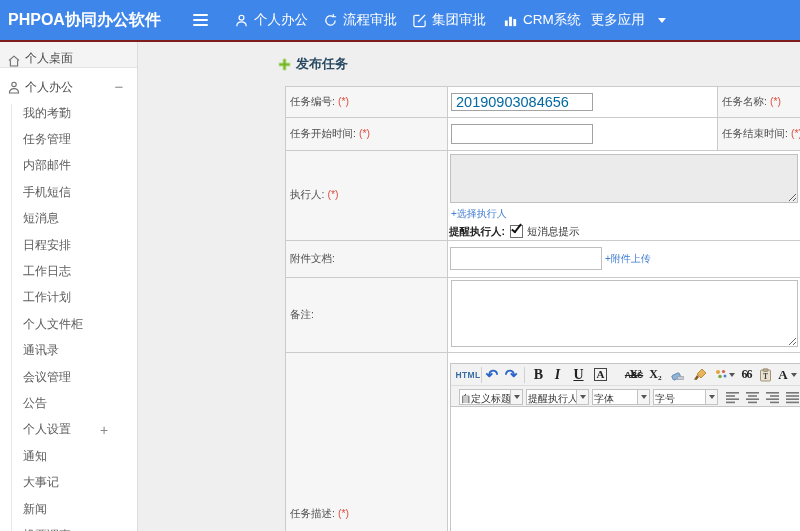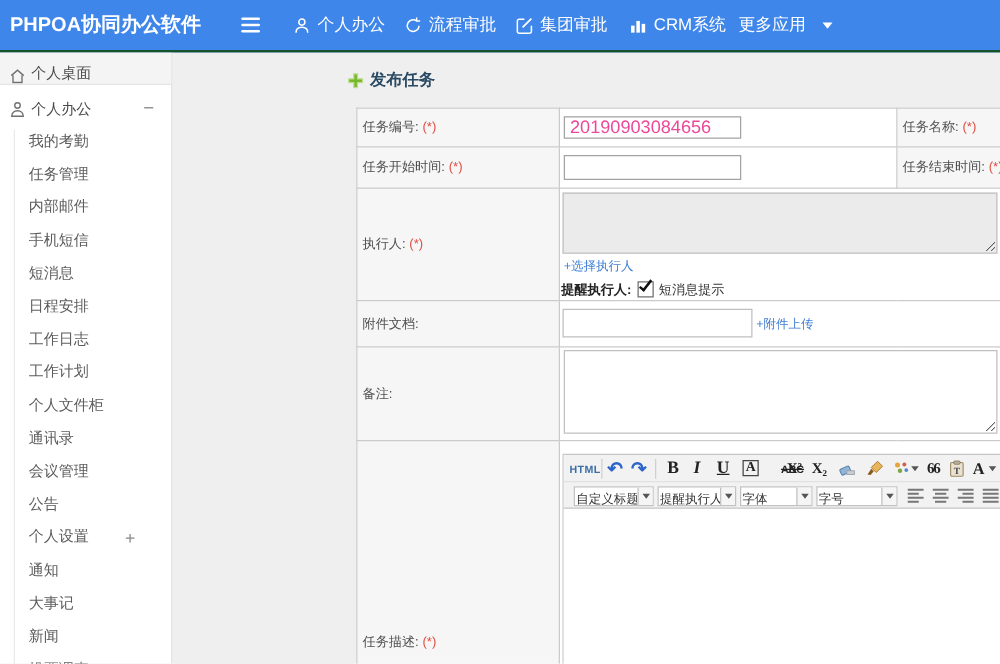--- a/index.html
+++ b/index.html
@@ -1,21 +1,21 @@
 <!DOCTYPE html>
 <html><head>
 <meta charset="utf-8">
 <style>
   * { margin:0; padding:0; box-sizing:border-box; }
   html,body { width:800px; height:531px; overflow:hidden; background:#efefef;
     font-family:"Liberation Sans", sans-serif; }
 
   
   .topbar { position:absolute; left:0; top:0; width:800px; height:42px;
-    background:#3f86ea; border-bottom:2px solid #14532d; display:flex; align-items:center; }
+    background:#3f86ea; border-bottom:2px solid #7f1d1d; display:flex; align-items:center; }
   .logo { color:#fff; font-size:16px; font-weight:bold; padding-left:8px; width:178px;
     white-space:nowrap; }
   .hamburger { width:15px; height:12px; display:flex; flex-direction:column;
     justify-content:space-between; cursor:pointer; margin-left:15px; }
   .hamburger i { display:block; height:2px; background:#fff; border-radius:1px; }
   .nav { display:flex; align-items:center; margin-left:11px; }
   .nav-item { display:flex; align-items:center; color:#fff; font-size:13.5px;
     margin-left:15px; cursor:pointer; white-space:nowrap; }
   .nav-item .nicon { width:15px; height:15px; margin-right:5px; display:inline-flex; }
   .nav-item svg { width:15px; height:15px; }
@@ -54,21 +54,21 @@
 
   table.form { border-collapse:collapse; table-layout:fixed; width:1000px;
     margin:12.5px 0 0 147px; background:#fff; }
   table.form td { border:1px solid #cbcbcb; vertical-align:middle; }
   td.lab { background:#f6f6f6; padding-left:4px; font-size:10.5px; color:#4f4f4f;
     white-space:nowrap; }
   td.lab .star { color:#e04f43; margin-left:3px; }
   td.val { background:#fff; }
 
   input.txt { height:18px; border:1px solid #a3a3a3; background:#fff; padding:0 4px;
-    font-size:14.5px; color:#ec4899; font-family:"Liberation Sans", sans-serif;
+    font-size:14.5px; color:#0369a1; font-family:"Liberation Sans", sans-serif;
     display:block; }
   #task-no { width:142px; margin-left:3px; }
   #task-start { width:142px; height:20px; margin-left:3px; }
   #attach-input { width:152px; height:23px; border:1px solid #bfbfbf; display:inline-block;
     vertical-align:middle; margin-left:2px; }
 
   textarea.ta { display:block; border:1px solid #c0c0c0; resize:both;
     font-family:"Liberation Sans", sans-serif; }
   #executor-ta { width:348px; height:49px; background:#ebebeb; margin-left:2px; }
   #remark-ta { width:347px; height:67px; background:#fff; margin-left:3px; }

